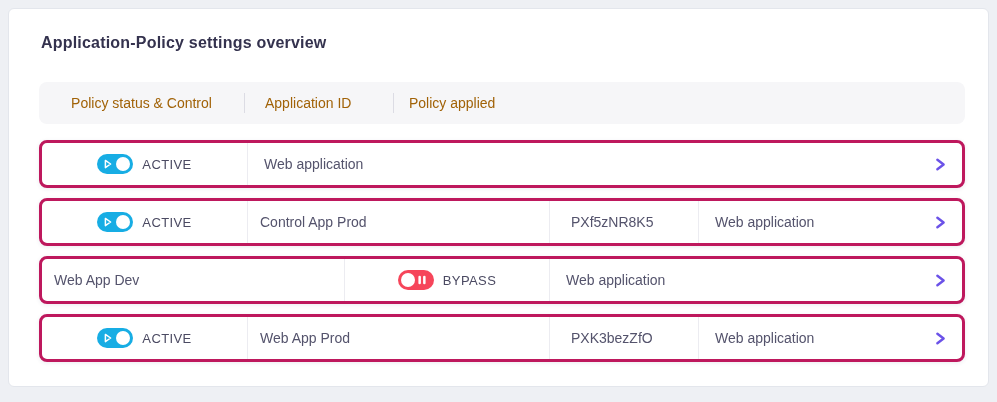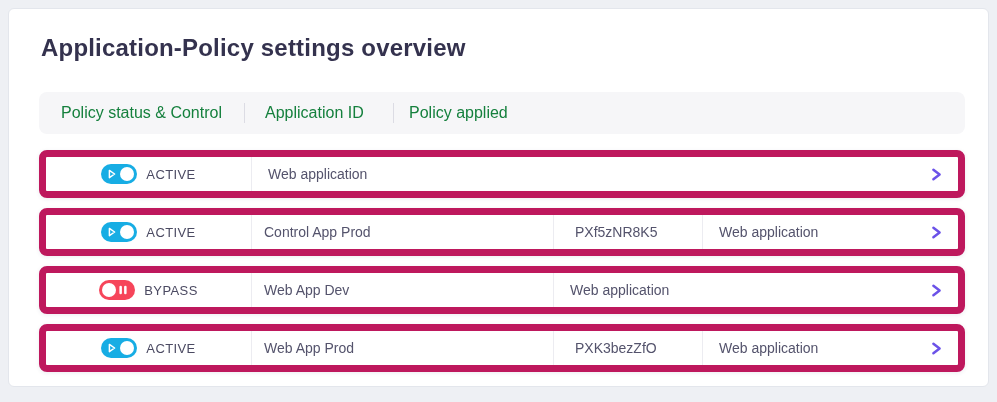--- a/index.html
+++ b/index.html
@@ -11,56 +11,56 @@
   }
   .panel {
     margin:8px 8px 0 8px;
     height:379px;
     background:#ffffff;
     border:1px solid #e3e6ec;
     border-radius:6px;
     padding:25px 23px 20px 30px;
   }
   .panel-title {
-    font-size:24px;
+    font-size:16px;
     font-weight:bold;
     color:#34324e;
     letter-spacing:0.2px;
     margin:0 0 30px 2px;
   }
   
   .thead {
     display:flex;
     align-items:center;
     height:42px;
     background:#f6f6f8;
     border-radius:8px;
     margin-bottom:16px;
   }
   .th {
     position:relative;
-    font-size:16px;
-    color:#15803d;
+    font-size:14px;
+    color:#a16207;
     display:flex;
     align-items:center;
     height:100%;
   }
   .th + .th::before {
     content:"";
     position:absolute;
     left:0; top:11px;
     width:1px; height:20px;
     background:#dcdce4;
   }
   .row {
     display:flex;
     align-items:stretch;
     height:48px;
     background:#ffffff;
-    border:7px solid #be185d;
+    border:3px solid #be185d;
     border-radius:8px;
     box-shadow:0 1px 4px rgba(44,44,84,0.09);
     margin-bottom:10px;
     cursor:pointer;
   }
   .row:last-child { margin-bottom:0; }
   .cell {
     display:flex;
     align-items:center;
     font-size:14px;
@@ -160,32 +160,32 @@
       <span>Web application</span>
       <span class="chevron-wrap">
         <svg width="11" height="13" viewBox="0 0 11 13">
             <path d="M2.4 1.8 L8.6 6.5 L2.4 11.2" fill="none" stroke="#6b52e8" stroke-width="2.5" stroke-linecap="round" stroke-linejoin="round"></path>
           </svg>
       </span>
     </div>
   </div>
 
   <div class="row">
+    <div class="cell c-name">Web App Dev</div>
     <div class="cell c-status">
       <span class="toggle bypass">
 
         <svg class="icon-pause" width="8" height="10" viewBox="0 0 8 10">
             <rect x="0.4" y="0.8" width="2.5" height="8.4" rx="1.2" fill="#fff"></rect>
             <rect x="5.1" y="0.8" width="2.5" height="8.4" rx="1.2" fill="#fff"></rect>
           </svg>
         <span class="knob"></span>
       </span>
       <span class="status-label">BYPASS</span>
     </div>
-    <div class="cell c-name">Web App Dev</div>
     <div class="cell c-policy">
       <span>Web application</span>
       <span class="chevron-wrap">
         <svg width="11" height="13" viewBox="0 0 11 13">
             <path d="M2.4 1.8 L8.6 6.5 L2.4 11.2" fill="none" stroke="#6b52e8" stroke-width="2.5" stroke-linecap="round" stroke-linejoin="round"></path>
           </svg>
       </span>
     </div>
   </div>
 

